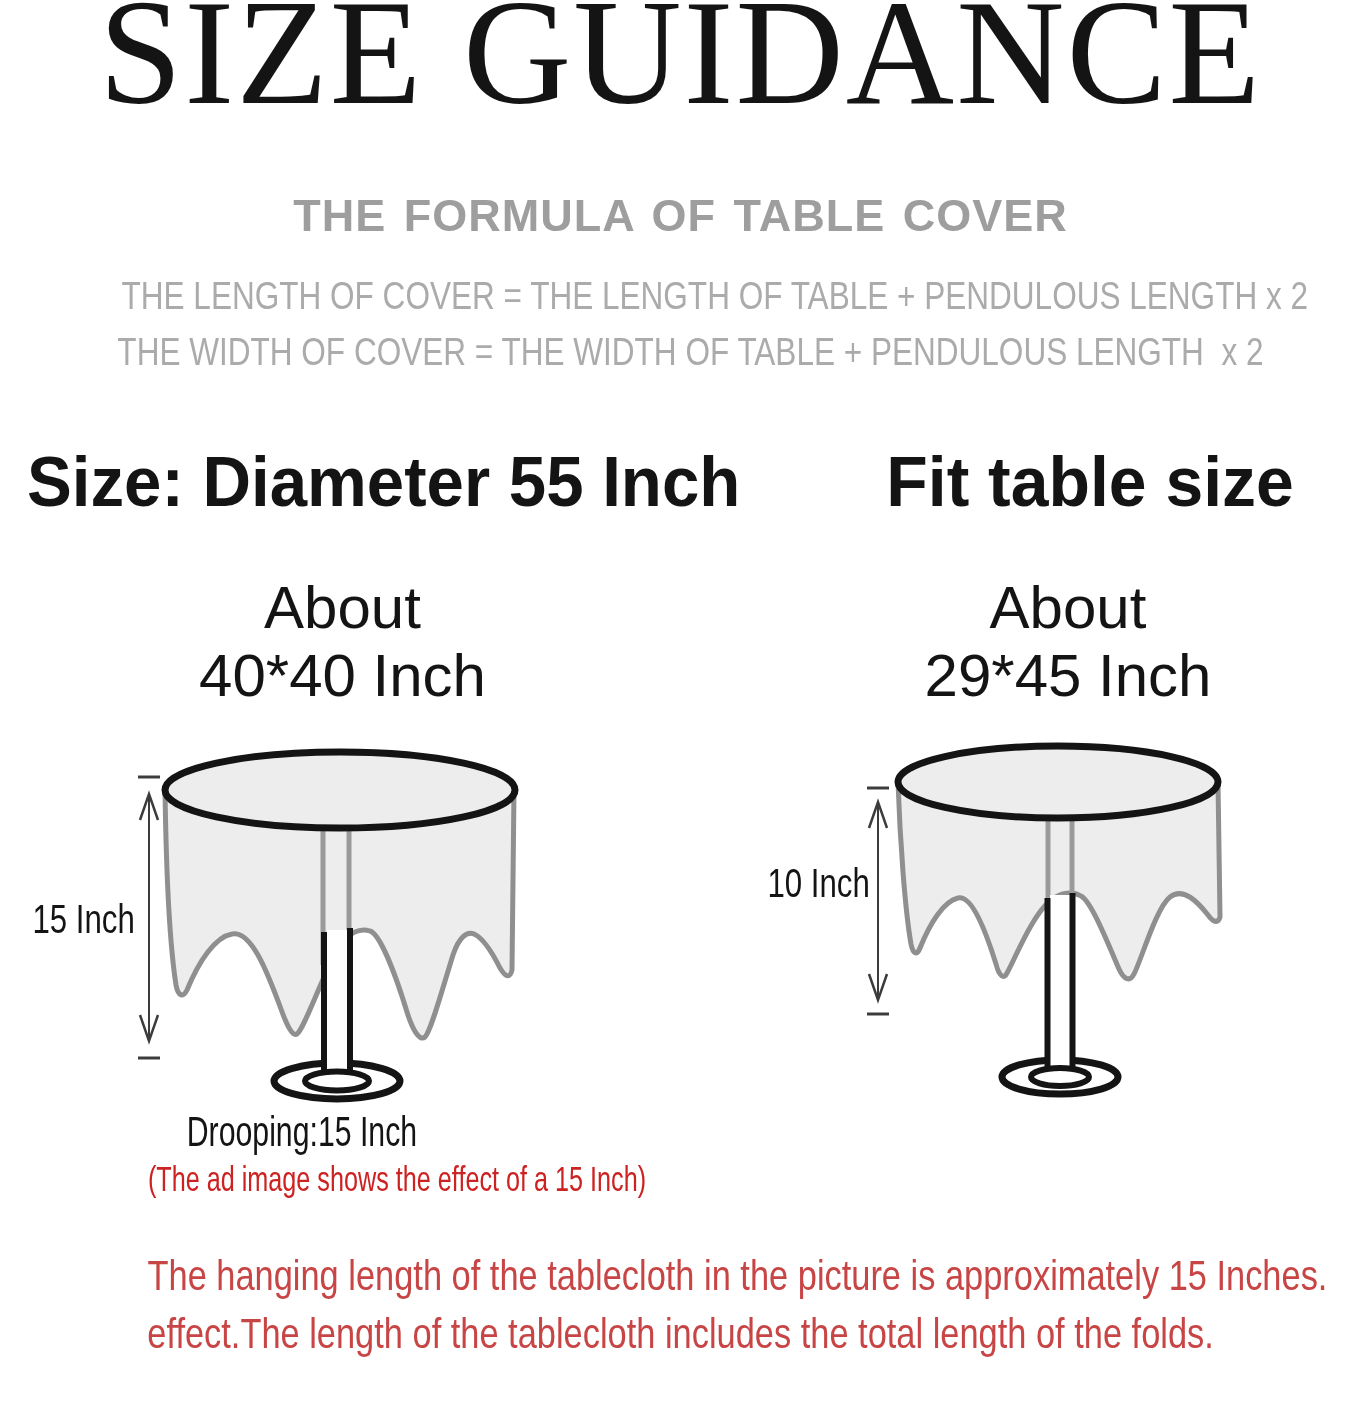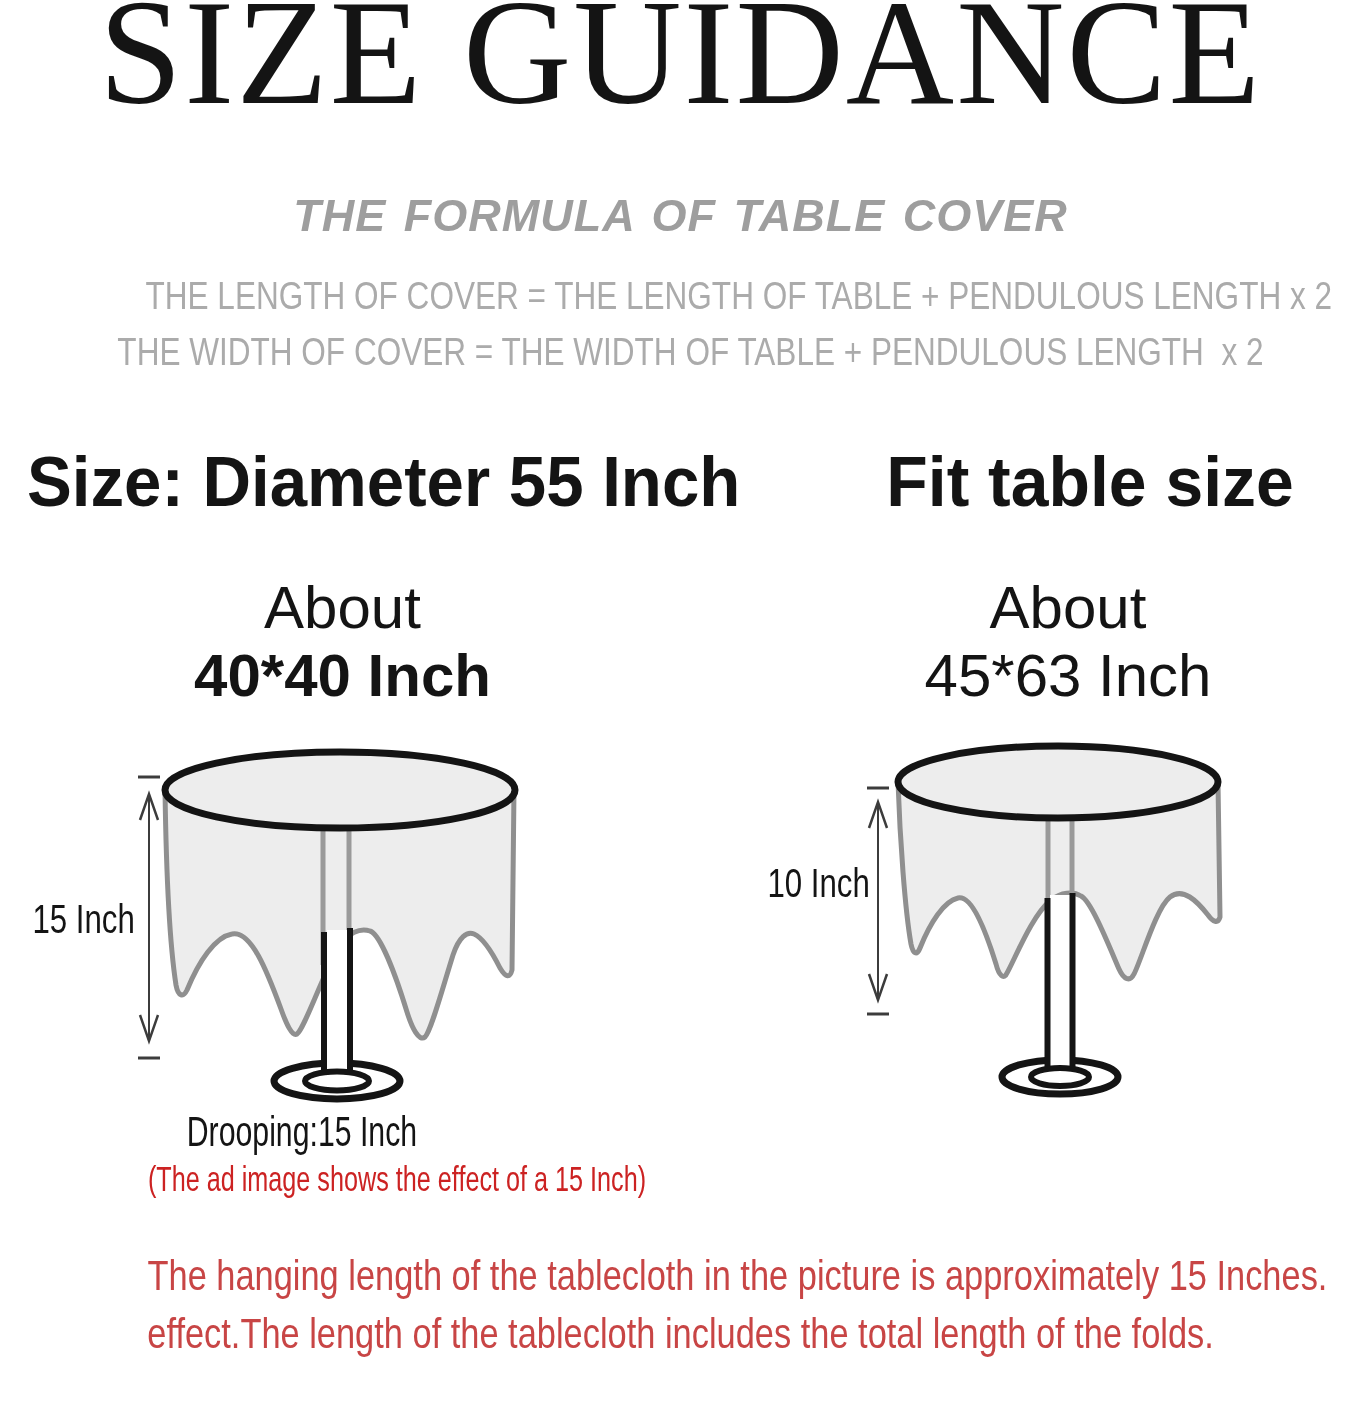--- a/index.html
+++ b/index.html
@@ -11,34 +11,34 @@
   .n78{transform:scaleX(0.78);}
   .n80{transform:scaleX(0.80);}
   .n83{transform:scaleX(0.83);}
   .n96{transform:scaleX(0.96);}
   .n97{transform:scaleX(0.97);}
 
   #title{left:0;right:0;top:-24px;font-family:"Liberation Serif",serif;
          font-size:150px;line-height:152px;letter-spacing:2px;text-align:center;color:#141414;}
   #subtitle{left:0;right:0;top:191px;font-size:45px;line-height:50px;font-weight:bold;
             letter-spacing:1px;word-spacing:4px;text-align:center;
-            color:var(--subtitle-gray,#9e9e9e);font-style:italic;}
+            color:var(--subtitle-gray,#9e9e9e);}
   .formula{left:0;right:0;font-size:38px;line-height:40px;text-align:center;
            color:var(--formula-gray,#ababab);}
-  #formula1{top:276px;padding-left:24px;}
+  #formula1{top:276px;}
   #formula2{top:332px;}
 
   .colhead{top:445px;font-size:70px;line-height:74px;color:#141414;font-weight:bold;}
   #lefthead{left:27px;}
   #lefthead .nar{transform-origin:left center;}
   #righthead{left:880px;width:392px;text-align:right;}
 
   .aboutrow{font-size:60px;line-height:48px;color:#141414;text-align:center;}
   #labout{left:140px;width:405px;top:584px;}
-  #lsize{left:140px;width:405px;top:652px;font-weight:bold;}
+  #lsize{left:140px;width:405px;top:652px;}
   #rabout{left:866px;width:404px;top:584px;}
   #rsize{left:866px;width:404px;top:652px;}
 
   .droplabel{font-size:40px;line-height:42px;color:#141414;text-align:center;}
   #ldrop{left:18px;width:120px;top:898px;}
   #rdrop{left:753px;width:120px;top:862px;}
 
   .caption{font-size:42px;line-height:44px;color:#141414;text-align:center;}
   #lcaption{left:102px;width:400px;top:1110px;}
   #rcaption{left:860px;width:400px;top:1110px;}
@@ -75,21 +75,21 @@
   <div id="lefthead" class="abs colhead">
     <span class="nar n96">Size: Diameter 55 Inch</span>
   </div>
   <div id="righthead" class="abs colhead">
     <span class="nar n97">Fit table size</span>
   </div>
 
   <div id="labout" class="abs aboutrow">About</div>
   <div id="lsize" class="abs aboutrow">40*40 Inch</div>
   <div id="rabout" class="abs aboutrow">About</div>
-  <div id="rsize" class="abs aboutrow">45*63 Inch</div>
+  <div id="rsize" class="abs aboutrow">29*45 Inch</div>
 
   <svg class="abs" style="left:120px;top:740px;" width="440" height="365" viewBox="0 0 440 365">
     <path class="cloth" d="M 45,50
          C 46,120 49,200 56,245
          C 58,256 63,258 67,250
          C 79,221 95,197 112,194
          C 131,190 147,231 161,269
          C 166,283 172,297 177,294
          C 184,289 200,242 217,210
          C 228,191 241,188 250,191

